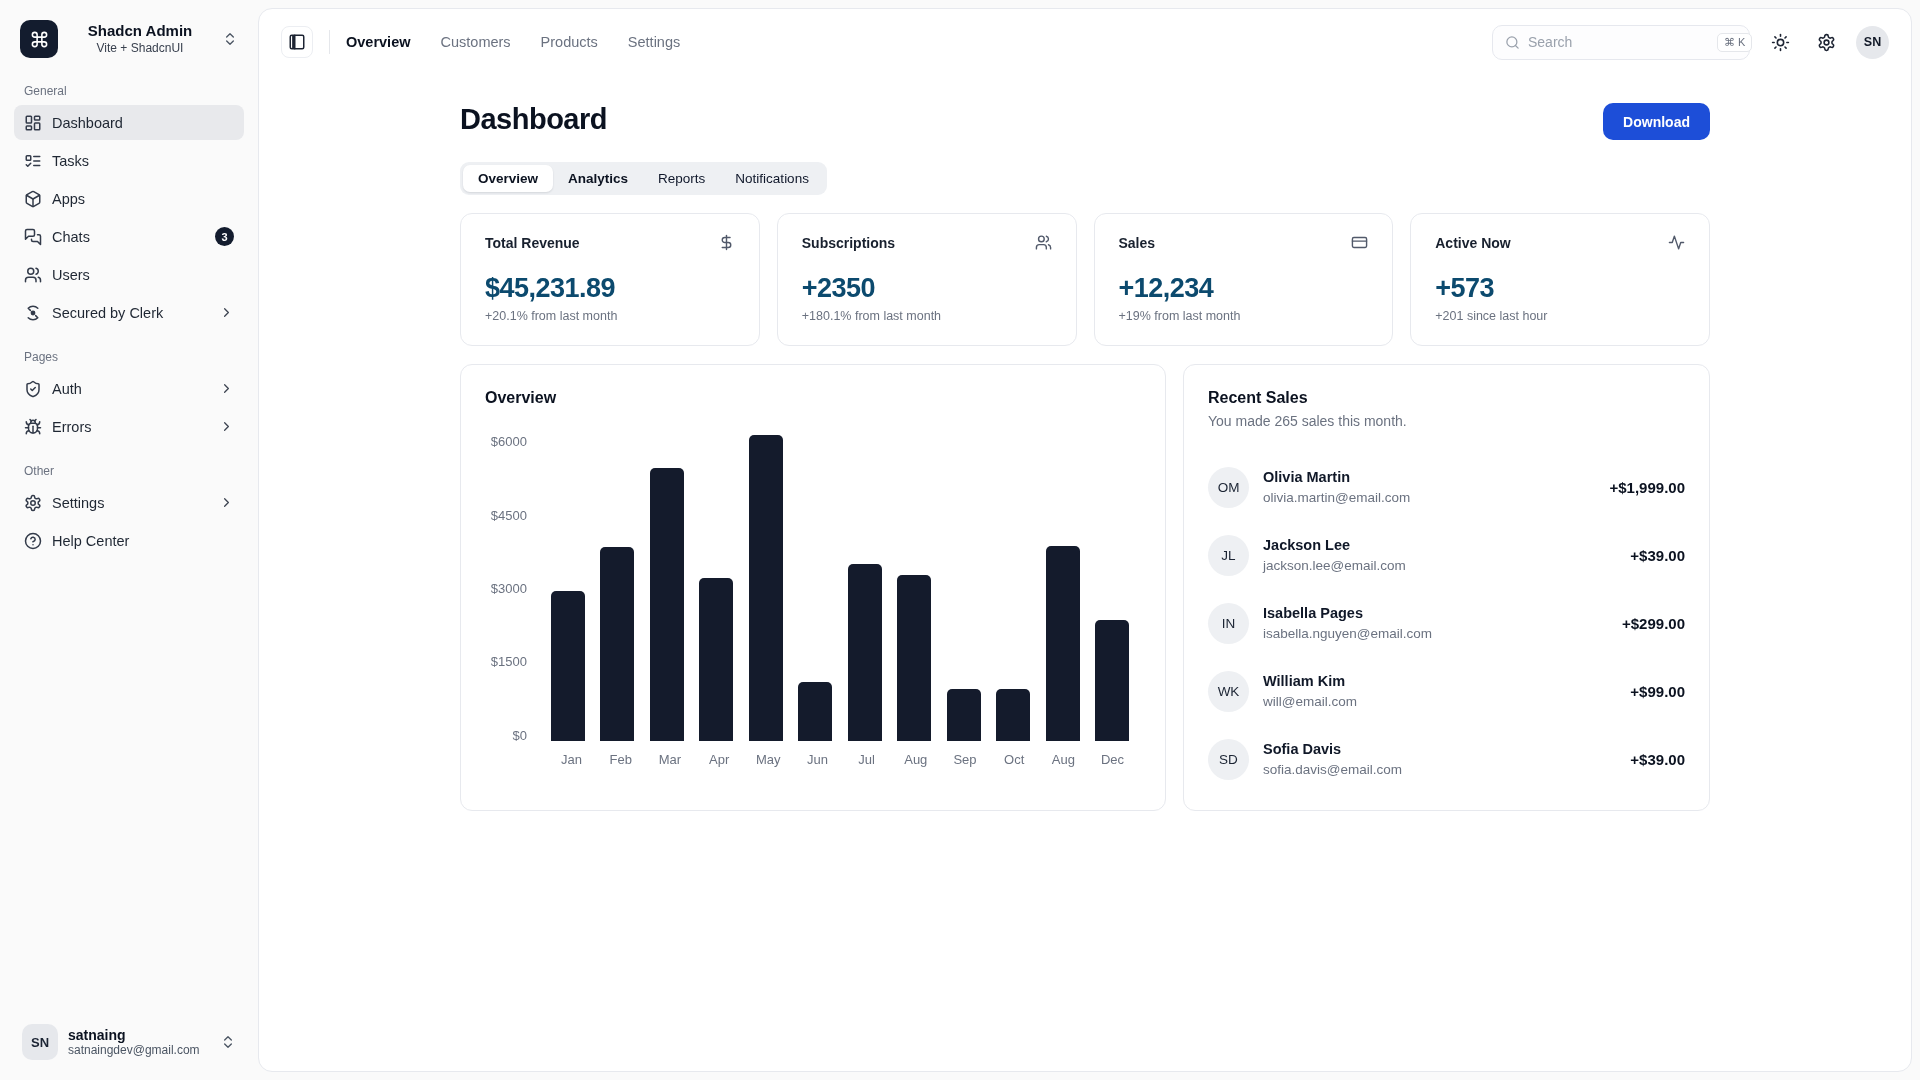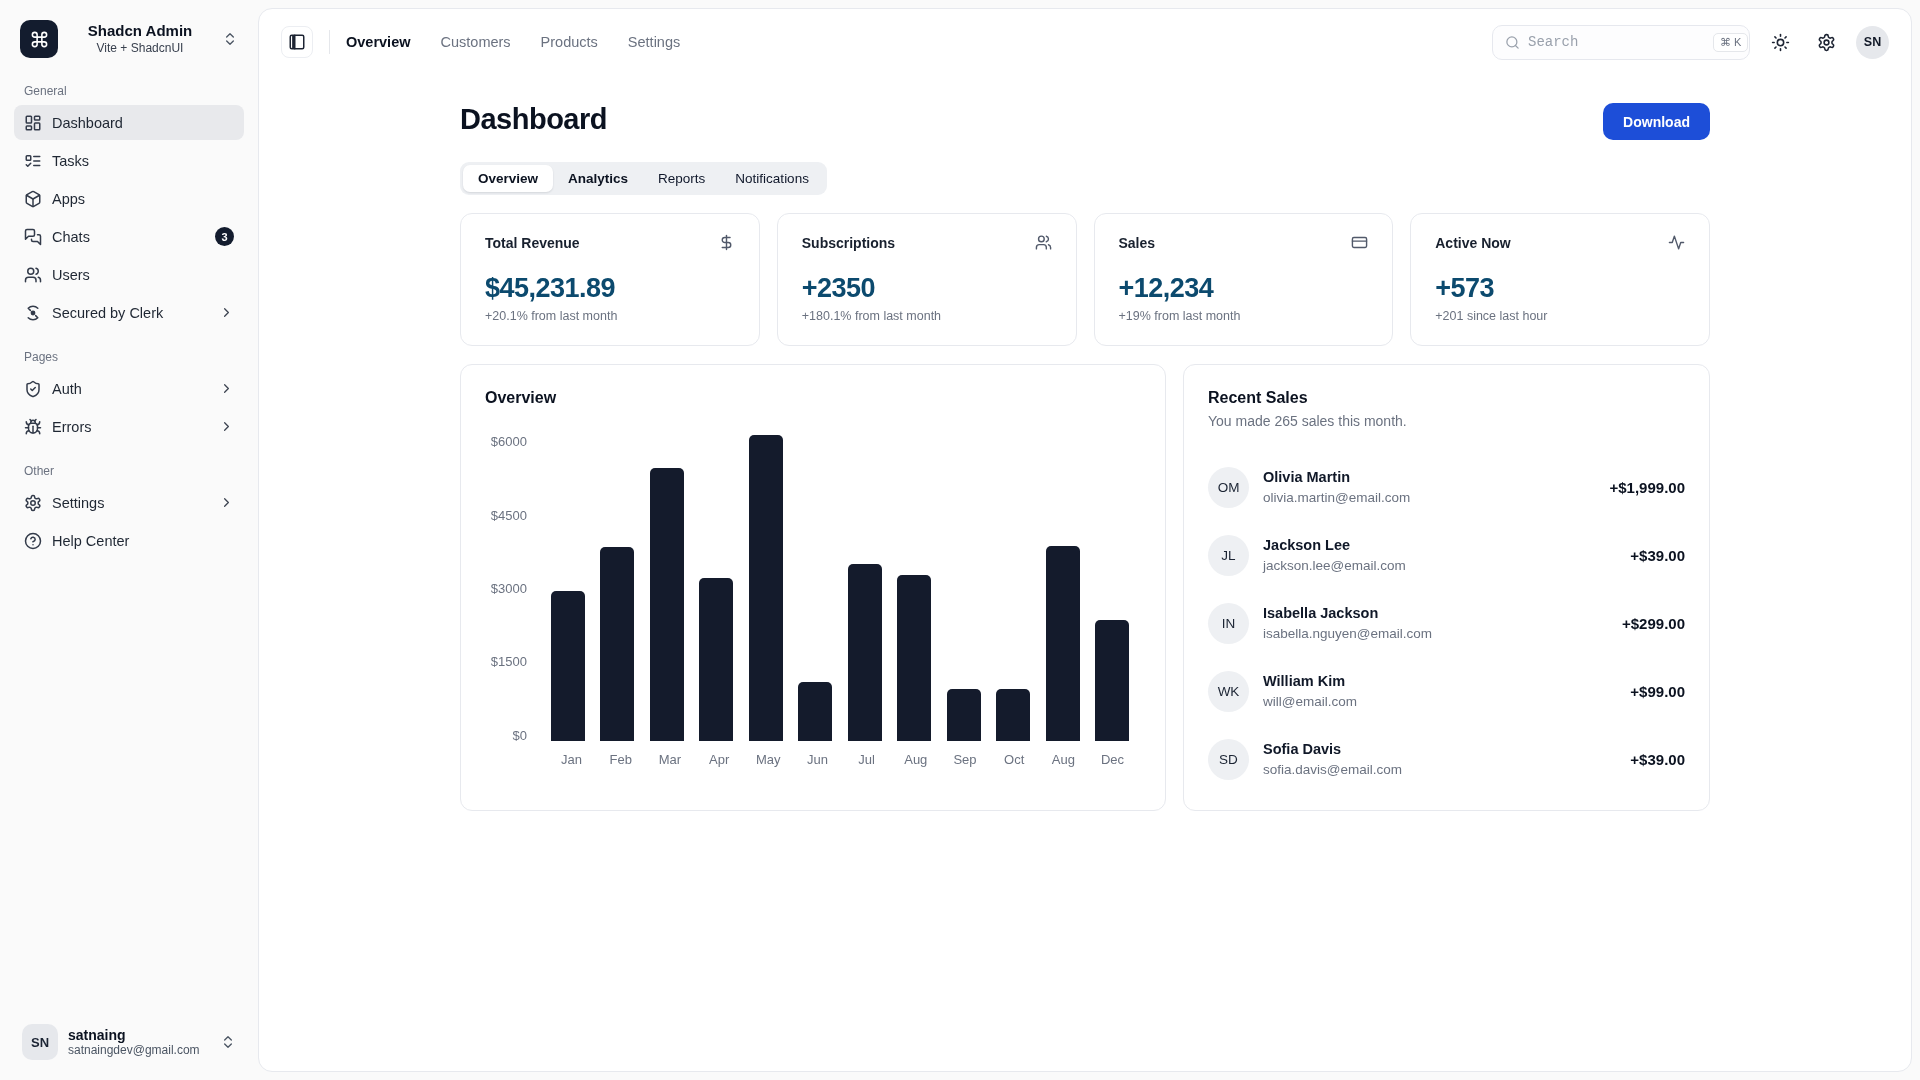--- a/index.html
+++ b/index.html
@@ -48,21 +48,21 @@
   .panel-btn { border:1px solid #eceef2; }
   .v-div { width:1px; height:24px; background:#e5e7eb; margin:0 16px; }
   .top-nav { display:flex; align-items:center; gap:30px; }
   .top-link { font-size:14.5px; color:#6b7280; font-weight:500; cursor:pointer; }
   .top-link.active { color:#0b1220; font-weight:600; }
   .topbar .right { margin-left:auto; display:flex; align-items:center; gap:14px; }
 
   .search-box { width:258px; height:35px; border:1px solid #e6e8ee; background:#fdfdfe; border-radius:10px;
                 display:flex; align-items:center; gap:8px; padding:0 8px 0 12px; cursor:text; color:#9aa1ac; }
   .search-box input { border:none; outline:none; background:transparent; flex:1; font-size:14px;
-                      font-family:Liberation Mono, monospace; color:#8b5cf6; }
+                      font-family:Liberation Sans, sans-serif; color:#8b5cf6; }
   .search-box input::placeholder { color:#9aa1ac; }
   .kbd { border:1px solid #e5e7eb; background:#fff; border-radius:5px; font-size:11px; color:#6b7280;
          padding:3px 6px; line-height:1; white-space:nowrap; }
   .avatar-circ { width:33px; height:33px; border-radius:50%; background:#e6e8ec; color:#111827;
                  font-size:12.5px; font-weight:600; display:flex; align-items:center; justify-content:center; cursor:pointer; }
 
   .content { width:1250px; margin:0 auto; padding-top:28px; }
   .title-row { display:flex; align-items:flex-start; justify-content:space-between; }
   .page-title { font-size:29px; font-weight:800; letter-spacing:-0.5px; color:#0b1220; }
   .dl-btn { height:37px; padding:0 20px; border:none; border-radius:10px; background:#1d4ed8; color:#fff;
@@ -504,21 +504,21 @@
             <div class="sale-info">
               <div class="sale-name">Jackson Lee</div>
               <div class="sale-mail">jackson.lee@email.com</div>
             </div>
             <div class="sale-amt">+$39.00</div>
           </div>
 
           <div class="sale-row">
             <div class="avatar-round">IN</div>
             <div class="sale-info">
-              <div class="sale-name">Isabella Jackson</div>
+              <div class="sale-name">Isabella Pages</div>
               <div class="sale-mail">isabella.nguyen@email.com</div>
             </div>
             <div class="sale-amt">+$299.00</div>
           </div>
 
           <div class="sale-row">
             <div class="avatar-round">WK</div>
             <div class="sale-info">
               <div class="sale-name">William Kim</div>
               <div class="sale-mail">will@email.com</div>

